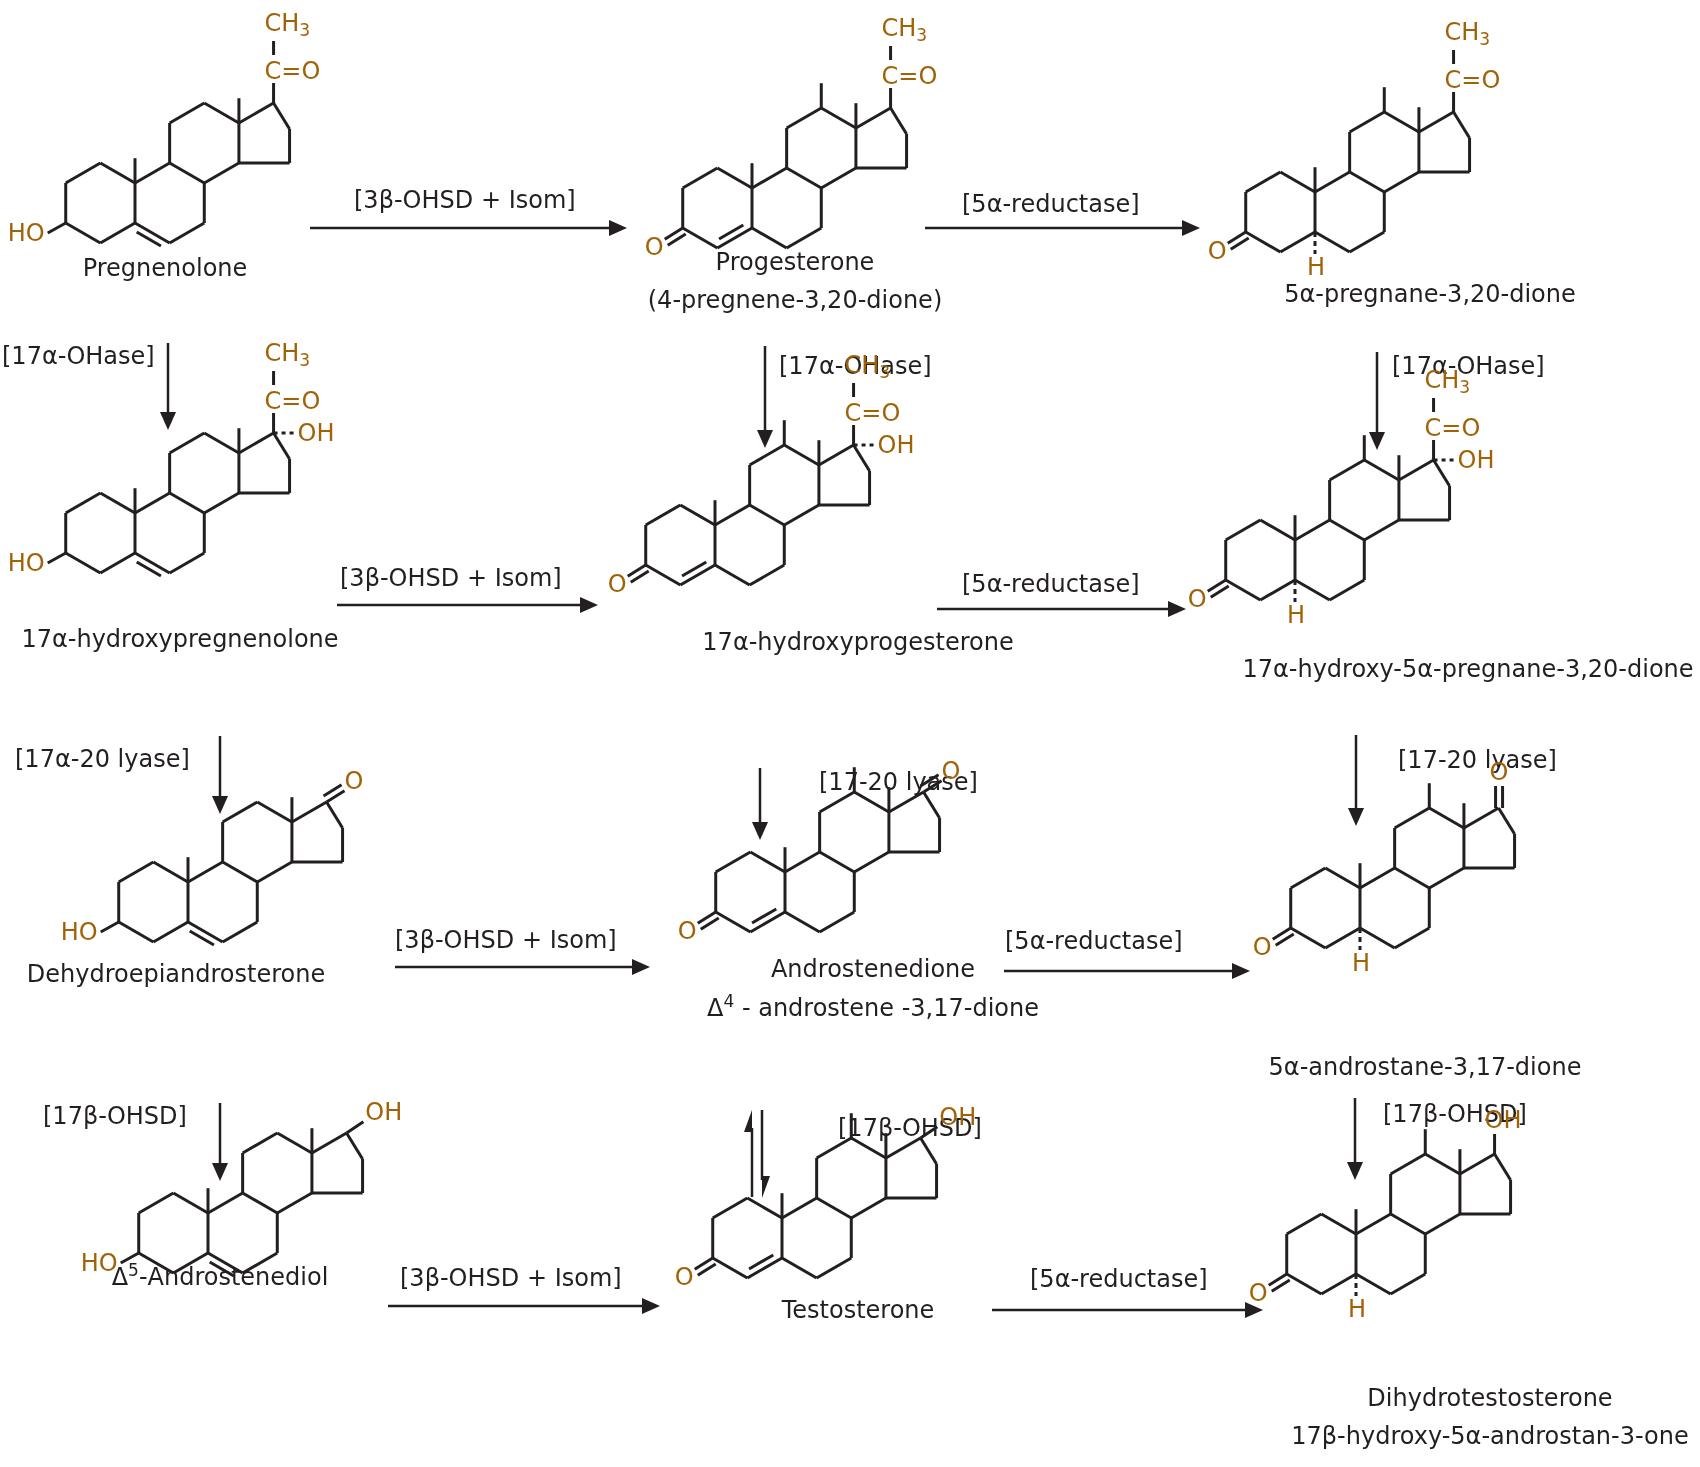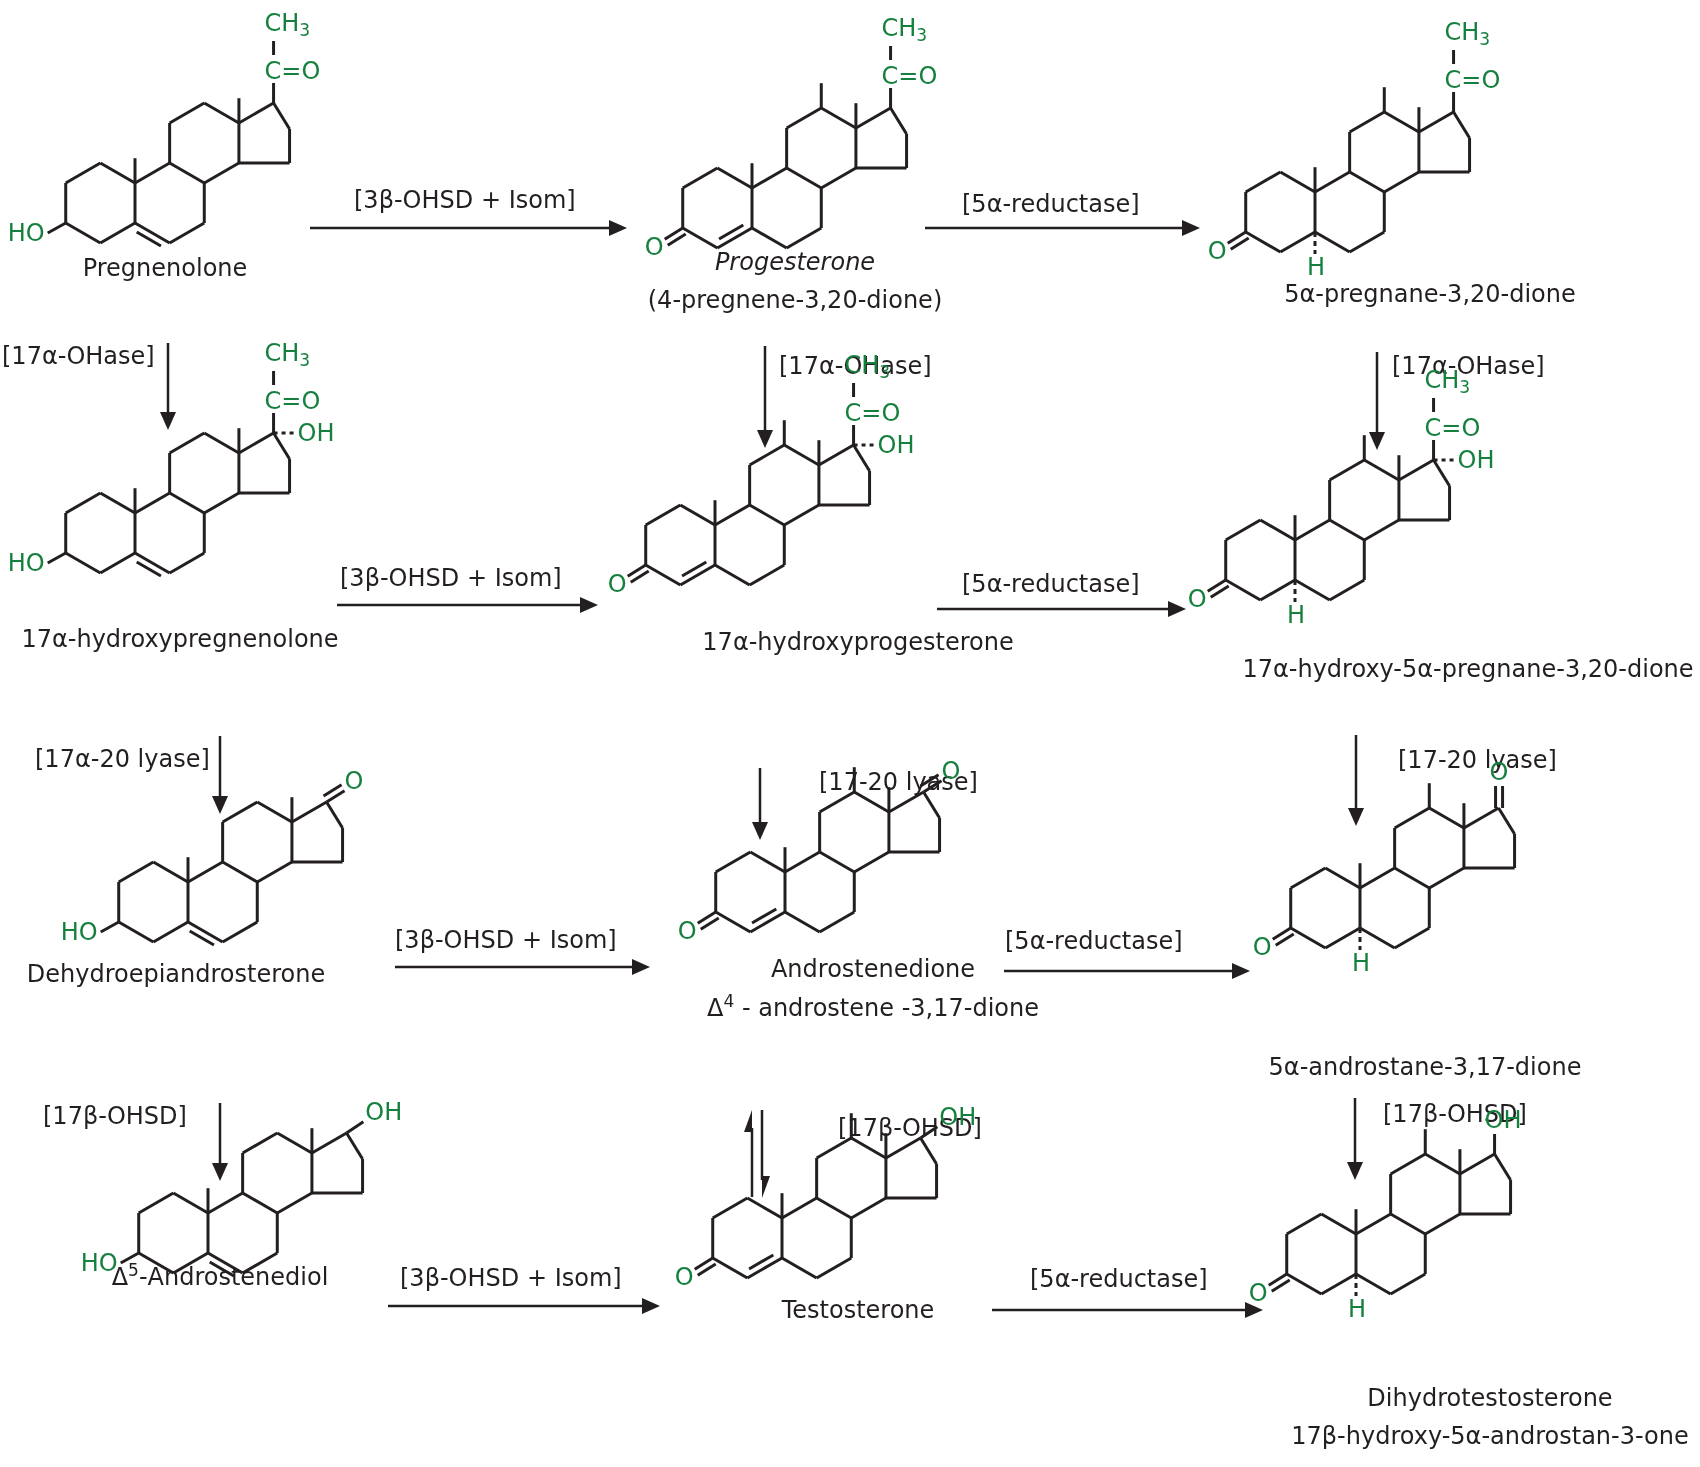--- a/index.html
+++ b/index.html
@@ -1,21 +1,21 @@
 <!DOCTYPE html>
 <html><head>
 <meta charset="utf-8">
 <style>
   html, body { margin:0; padding:0; background:#ffffff; }
   body { width:1700px; height:1467px; position:relative; overflow:hidden;
          font-family:"DejaVu Sans", "Liberation Sans", sans-serif; color:#231f20; }
   #stage { position:absolute; left:0; top:0; width:1700px; height:1467px; }
   .lbl { position:absolute; font-size:24px; line-height:28px; white-space:nowrap; color:#231f20; }
   .c { transform:translateX(-50%); text-align:center; }
-  .atom { position:absolute; font-size:24px; line-height:24px; white-space:nowrap; color:#15803d; }
+  .atom { position:absolute; font-size:24px; line-height:24px; white-space:nowrap; color:#a16207; }
   sub { font-size:17px; vertical-align:-5px; line-height:0; }
   sup { font-size:17px; vertical-align:9px; line-height:0; }
 </style>
 </head>
 <body>
 
 <div id="stage">
   <svg id="svg" width="1700" height="1467" viewBox="0 0 1700 1467">
       <line x1="135" y1="183" x2="100.36" y2="163" stroke="#231f20" stroke-width="3" stroke-linecap="butt"></line>
       <line x1="100.36" y1="163" x2="65.72" y2="183" stroke="#231f20" stroke-width="3" stroke-linecap="butt"></line>
@@ -379,21 +379,21 @@
       <polygon points="1245,1302 1263,1310 1245,1318" fill="#231f20"></polygon>
       <line x1="752" y1="1128" x2="752" y2="1197" stroke="#231f20" stroke-width="2.5" stroke-linecap="butt"></line>
       <polygon points="752,1110 752,1132 744,1132" fill="#231f20"></polygon>
       <line x1="762" y1="1110" x2="762" y2="1180" stroke="#231f20" stroke-width="2.5" stroke-linecap="butt"></line>
       <polygon points="762,1198 762,1176 770,1176" fill="#231f20"></polygon>
     </svg>
 
   
   <div class="lbl c" style="left:165px; top:254px;">Pregnenolone</div>
 
-  <div class="lbl c" style="left:795px; top:248px;font-style:italic;">Progesterone</div>
+  <div class="lbl c" style="left:795px; top:248px;">Progesterone</div>
   <div class="lbl c" style="left:795px; top:286px;">(4-pregnene-3,20-dione)</div>
 
   <div class="lbl c" style="left:1430px; top:280px;">5α-pregnane-3,20-dione</div>
 
   <div class="lbl c" style="left:180px; top:625px;">17α-hydroxypregnenolone</div>
 
   <div class="lbl c" style="left:858px; top:628px;">17α-hydroxyprogesterone</div>
 
   <div class="lbl c" style="left:1468px; top:655px;">17α-hydroxy-5α-pregnane-3,20-dione</div>
 
@@ -412,21 +412,21 @@
   <div class="lbl c" style="left:1490px; top:1422px;">17β-hydroxy-5α-androstan-3-one</div>
 
   
   <div class="lbl" style="left:354px; top:186px;">[3β-OHSD + Isom]</div>
   <div class="lbl" style="left:962px; top:190px;">[5α-reductase]</div>
   <div class="lbl" style="left:2px; top:342px;">[17α-OHase]</div>
   <div class="lbl" style="left:779px; top:352px;">[17α-OHase]</div>
   <div class="lbl" style="left:1392px; top:352px;">[17α-OHase]</div>
   <div class="lbl" style="left:340px; top:564px;">[3β-OHSD + Isom]</div>
   <div class="lbl" style="left:962px; top:570px;">[5α-reductase]</div>
-  <div class="lbl" style="left:15px; top:745px;margin-left:20px;">[17α-20 lyase]</div>
+  <div class="lbl" style="left:15px; top:745px;">[17α-20 lyase]</div>
   <div class="lbl" style="left:819px; top:768px;">[17-20 lyase]</div>
   <div class="lbl" style="left:1398px; top:746px;">[17-20 lyase]</div>
   <div class="lbl" style="left:395px; top:926px;">[3β-OHSD + Isom]</div>
   <div class="lbl" style="left:1005px; top:927px;">[5α-reductase]</div>
   <div class="lbl" style="left:43px; top:1102px;">[17β-OHSD]</div>
   <div class="lbl" style="left:838px; top:1114px;">[17β-OHSD]</div>
   <div class="lbl" style="left:1383px; top:1100px;">[17β-OHSD]</div>
   <div class="lbl" style="left:400px; top:1264px;">[3β-OHSD + Isom]</div>
   <div class="lbl" style="left:1030px; top:1265px;">[5α-reductase]</div>
 

